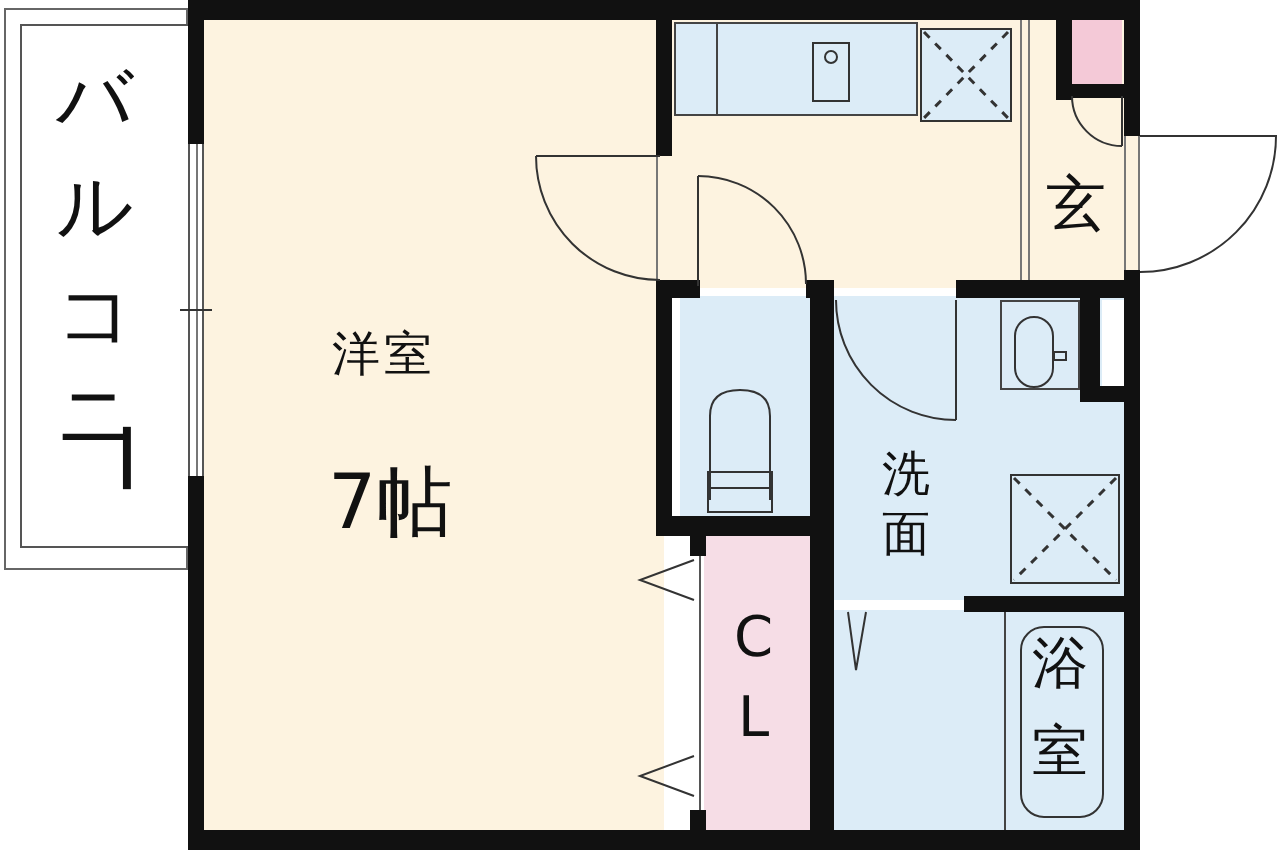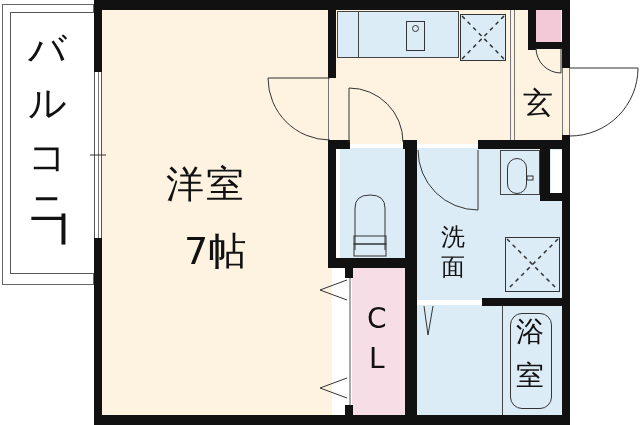--- a/index.html
+++ b/index.html
@@ -112,21 +112,21 @@
   <polyline points="347,378 320,388 347,398" fill="none" stroke="#333" stroke-width="1"></polyline>
   <line x1="350" y1="278" x2="350" y2="405" stroke="#555" stroke-width="1"></line>
 
   <polyline points="424,306 428,335 433,306" fill="none" stroke="#333" stroke-width="1"></polyline>
 
   <line x1="90" y1="155" x2="106" y2="155" stroke="#333" stroke-width="1"></line>
 
   <rect x="527" y="176" width="6" height="4" fill="none" stroke="#333" stroke-width="1"></rect>
 </svg>
 
-<div class="label" style="left:166px; top:165px; font-size:38px; letter-spacing:2px;">洋室</div>
-<div class="label" style="left:184px; top:232px; font-size:38px;">7帖</div>
+<div class="label" style="left:166px; top:165px; font-size:24px; letter-spacing:2px;">洋室</div>
+<div class="label" style="left:164px; top:232px; font-size:38px;">7帖</div>
 <div class="label" style="left:523px; top:88px; font-size:30px;">玄</div>
 <div class="label" style="left:441px; top:225px; font-size:24px;">洗</div>
 <div class="label" style="left:441px; top:255px; font-size:24px;">面</div>
 <div class="label" style="left:367px; top:305px; font-size:28px;">C</div>
 <div class="label" style="left:369px; top:345px; font-size:28px;">L</div>
 <div class="label" style="left:516px; top:318px; font-size:28px;">浴</div>
 <div class="label" style="left:516px; top:362px; font-size:28px;">室</div>
 
 </body></html>

